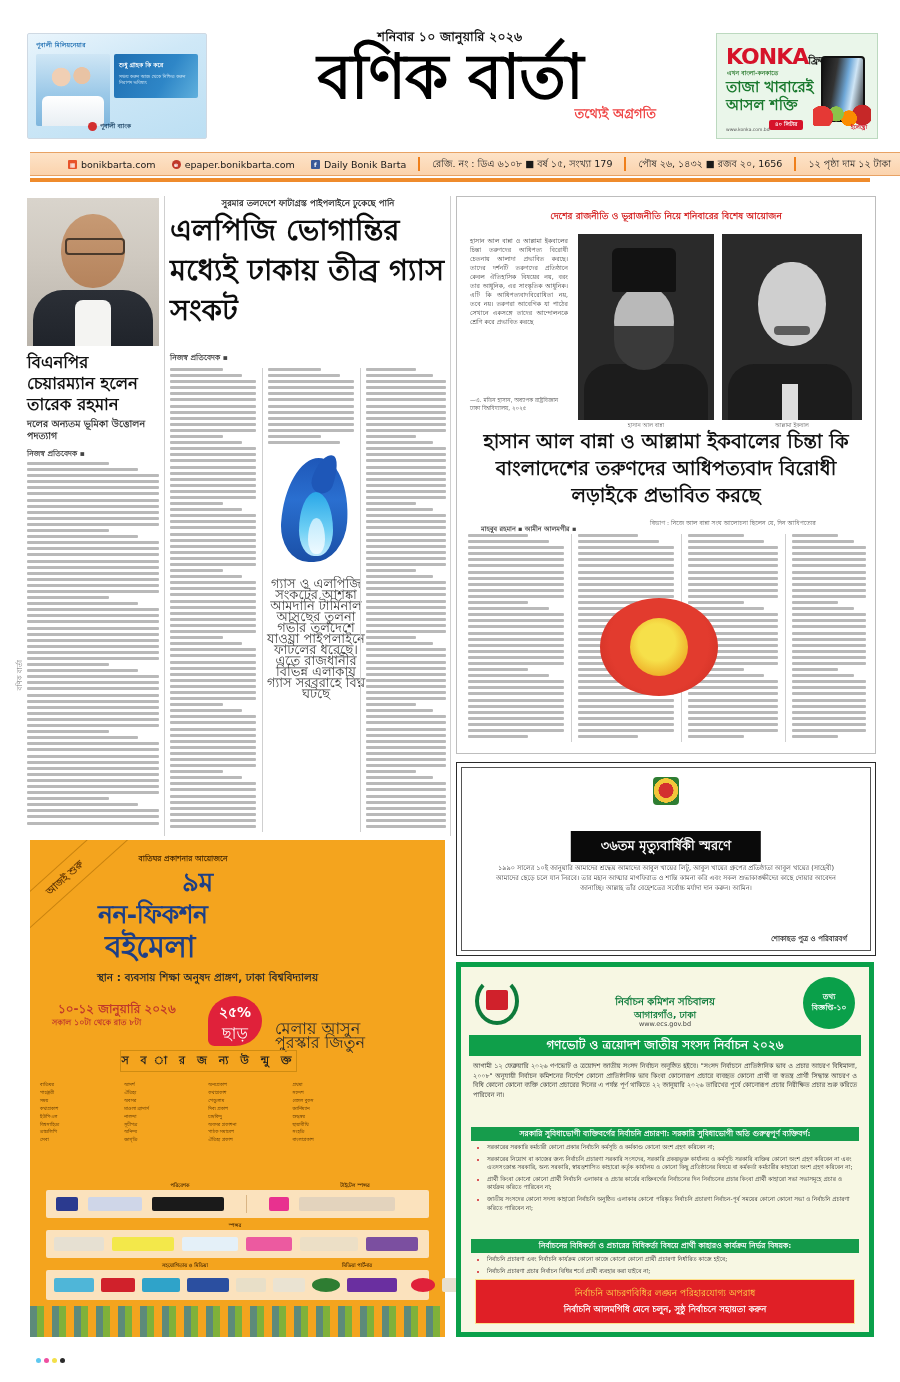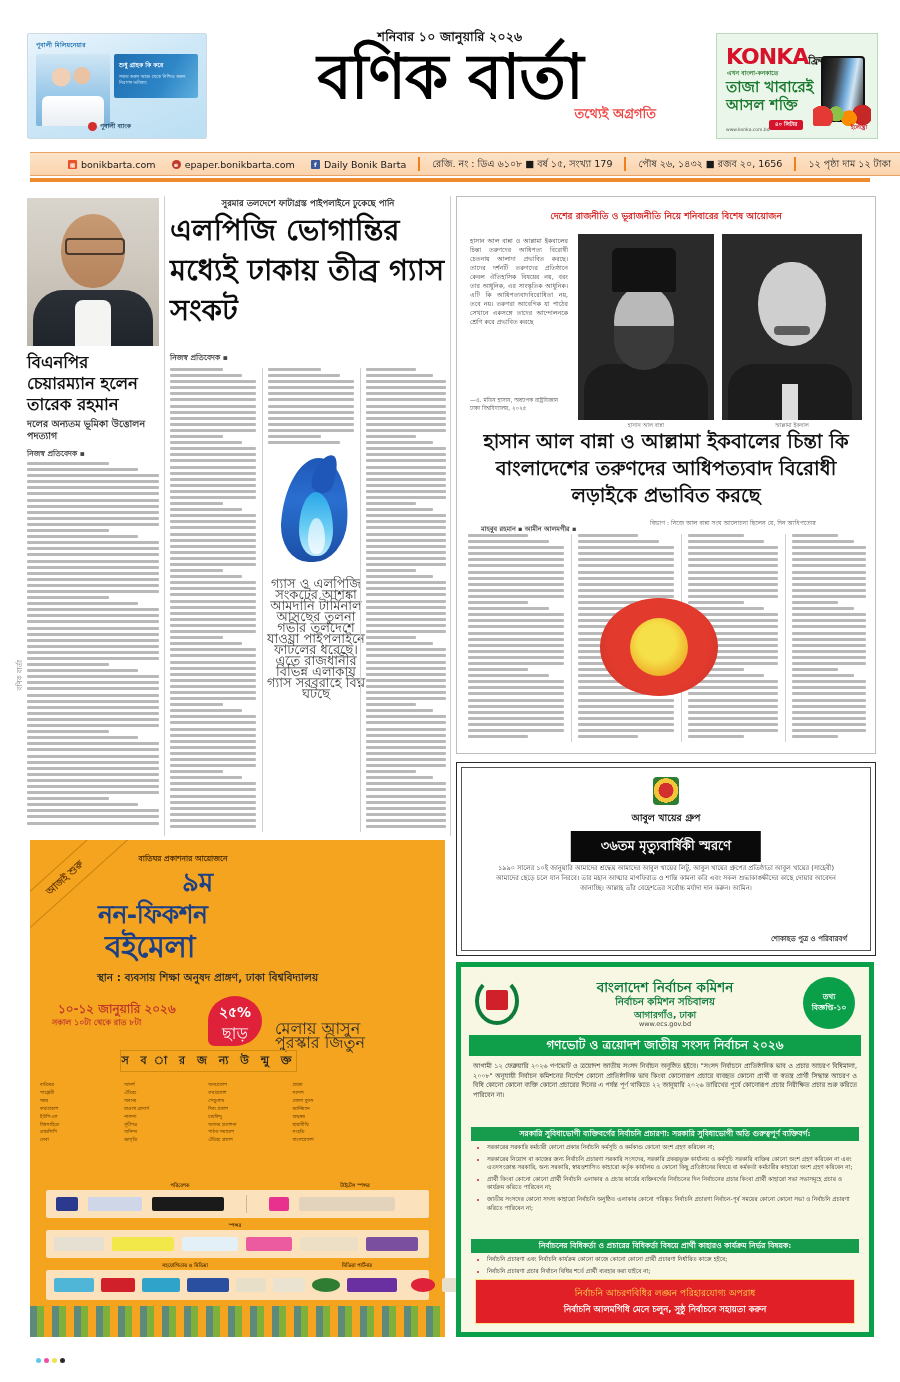--- a/index.html
+++ b/index.html
@@ -741,21 +741,20 @@
       <div class="ln"></div>
       <div class="ln"></div>
       <div class="ln"></div>
       <div class="ln s"></div>
     </div>
   <div class="flagcirc"></div>
 
   <div class="akad">
     <div class="inner"></div>
     <div class="ak-logo"></div>
-    <div class="ak-name">আবুল খায়ের গ্রুপ</div>
     <div class="ak-black">৩৬তম মৃত্যুবার্ষিকী স্মরণে</div>
     <div class="ak-body">১৯৯০ সালের ১০ই জানুয়ারি আমাদের শ্রদ্ধেয় আমাদের আবুল খায়ের লিটু, আবুল খায়ের গ্রুপের প্রতিষ্ঠাতা আবুল খায়ের (সাহেবী) আমাদের ছেড়ে চলে যান নিরবে।
 
 তার মহান আত্মার মাগফিরাত ও শান্তি কামনা করি এবং সকল শুভাকাঙ্ক্ষীদের কাছে দোয়ার আবেদন জানাচ্ছি। আল্লাহ তাঁর বেহেশতের সর্বোচ্চ মর্যাদা দান করুন। আমিন।</div>
     <div class="ak-sign">শোকাহত পুত্র ও পরিবারবর্গ</div>
   </div>
 
   <div class="bfad">
     <div class="bf-ribbon">আজই শুরু</div>
 
@@ -853,21 +852,20 @@
     </div>
   </div>
   <div class="bf-stripe"></div>
 
   <div class="ecad">
     <div class="ec-inner">
       <div class="ec-logo">
         <div class="wr"></div>
         <div class="bx"></div>
       </div>
-      <div class="ec-t1">বাংলাদেশ নির্বাচন কমিশন</div>
       <div class="ec-t2">নির্বাচন কমিশন সচিবালয়</div>
       <div class="ec-t3">আগারগাঁও, ঢাকা</div>
       <div class="ec-t4">www.ecs.gov.bd</div>
       <div class="ec-badge" style="white-space:pre-line;">তথ্য
 বিজ্ঞপ্তি-১০</div>
       <div class="ec-band">গণভোট ও ত্রয়োদশ জাতীয় সংসদ নির্বাচন ২০২৬</div>
       <div class="ec-para">আগামী ১২ ফেব্রুয়ারি ২০২৬ গণভোট ও ত্রয়োদশ জাতীয় সংসদ নির্বাচন অনুষ্ঠিত হইবে। "সংসদ নির্বাচনে প্রাতিষ্ঠানিক ভাব ও প্রচার আচরণ বিধিমালা, ২০০৮" অনুযায়ী নির্বাচন কমিশনের নির্দেশে কোনো প্রাতিষ্ঠানিক ভাব কিংবা কোনোরূপ প্রচারে ব্যবহৃত কোনো প্রার্থী বা স্বতন্ত্র প্রার্থী সিদ্ধান্ত আচরণ ও বিধি কোনো কোনো ব্যক্তি কোনো প্রচারের দিনের এ পর্যন্ত পূর্ণ থাকিতে ২২ জানুয়ারি ২০২৬ তারিখের পূর্বে কোনোরূপ প্রচার নিরীক্ষিত প্রচার শুরু করিতে পারিবেন না।</div>
 
       <div class="ec-sec" style="top:160px;">সরকারি সুবিধাভোগী ব্যক্তিবর্গের নির্বাচনি প্রচারণা: সরকারি সুবিধাভোগী অতি গুরুত্বপূর্ণ ব্যক্তিবর্গ:</div>
       <ul class="ec-bul" id="ec-bul1" style="top:176px;margin:0;padding-left:10px;">

